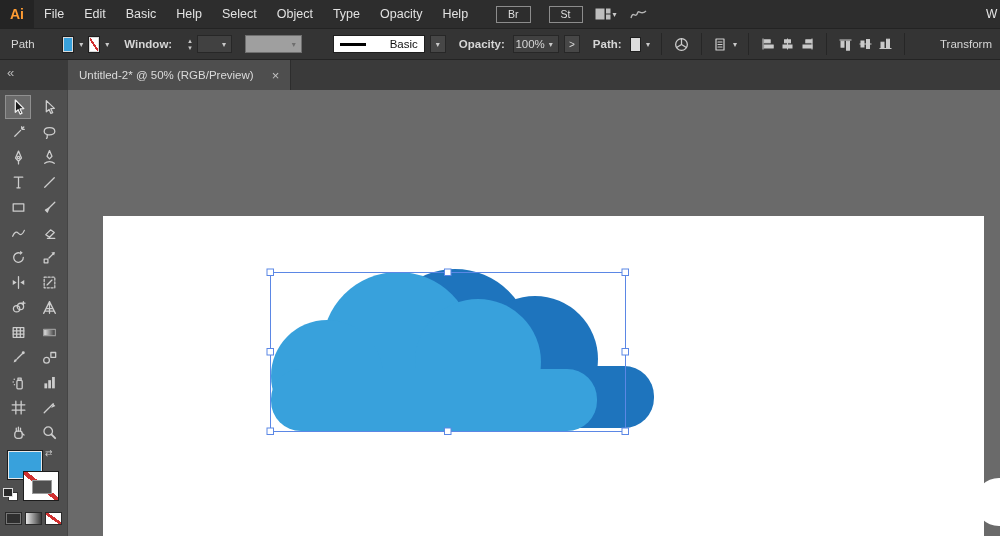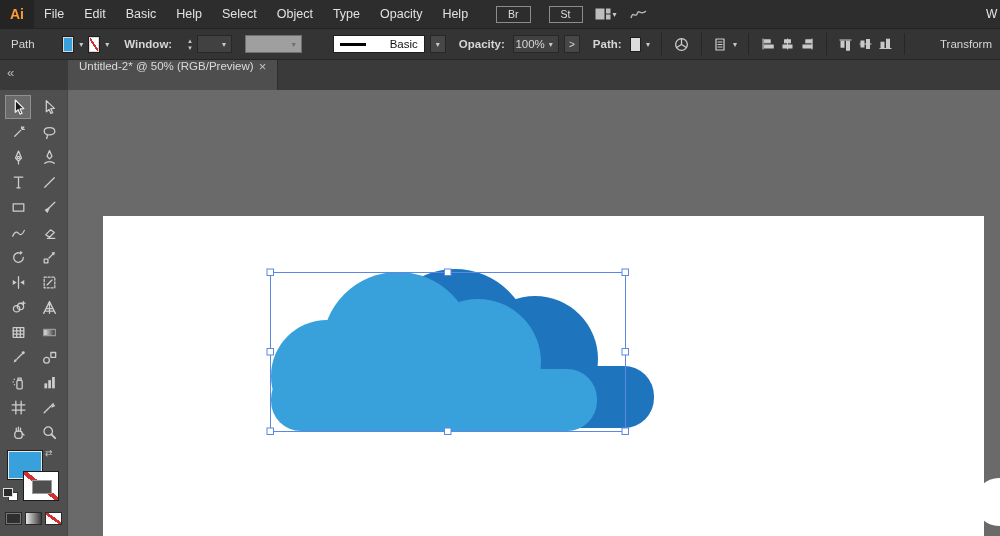--- a/index.html
+++ b/index.html
@@ -37,21 +37,21 @@
           justify-content:center;box-sizing:border-box;font-size:10px;color:#d9d9d9;}
   .style-chip{width:16px;height:13px;background:#dcdcdc;border:1px solid #1f1f1f;}
   .vdiv{width:1px;height:22px;background:#262626;margin:0 6px;flex:none;}
   .align-btn{display:flex;align-items:center;justify-content:center;width:19px;height:20px;}
   .transform-label{margin-left:24px;color:#d6d6d6;}
 
   
   .tabbar{position:absolute;left:0;top:60px;width:100%;height:30px;background:#3a3a3a;}
   .collapse{position:absolute;left:7px;top:5px;font-size:13px;color:#b8b8b8;}
   .doc-tab{position:absolute;left:68px;top:0;height:30px;background:#4e4e4e;border-right:1px solid #2d2d2d;
-           display:flex;align-items:flex-start;gap:5px;padding:0 11px;font-size:11.5px;color:#dadada;box-sizing:border-box;}
+           display:flex;align-items:center;gap:18px;padding:0 11px;font-size:11.5px;color:#dadada;box-sizing:border-box;}
   .tab-close{color:#c2c2c2;font-size:13px;line-height:13px;}
 
   
   .toolpanel{position:absolute;left:0;top:90px;bottom:0;width:68px;background:#4f4f4f;border-right:1px solid #454545;box-sizing:border-box;}
   .tools{display:grid;grid-template-columns:26px 26px;justify-content:center;column-gap:5px;row-gap:1px;padding-top:5px;}
   .tool{width:26px;height:24px;display:flex;align-items:center;justify-content:center;}
   .tool.sel{background:#6a6a6a;box-shadow:inset 0 0 0 1px #909090;}
   svg.ic{stroke:#cdcdcd;fill:none;stroke-width:1.2;stroke-linecap:round;stroke-linejoin:round;display:block;}
   svg.ai{stroke:#c9c9c9;fill:#c9c9c9;stroke-width:1;display:block;}
 

